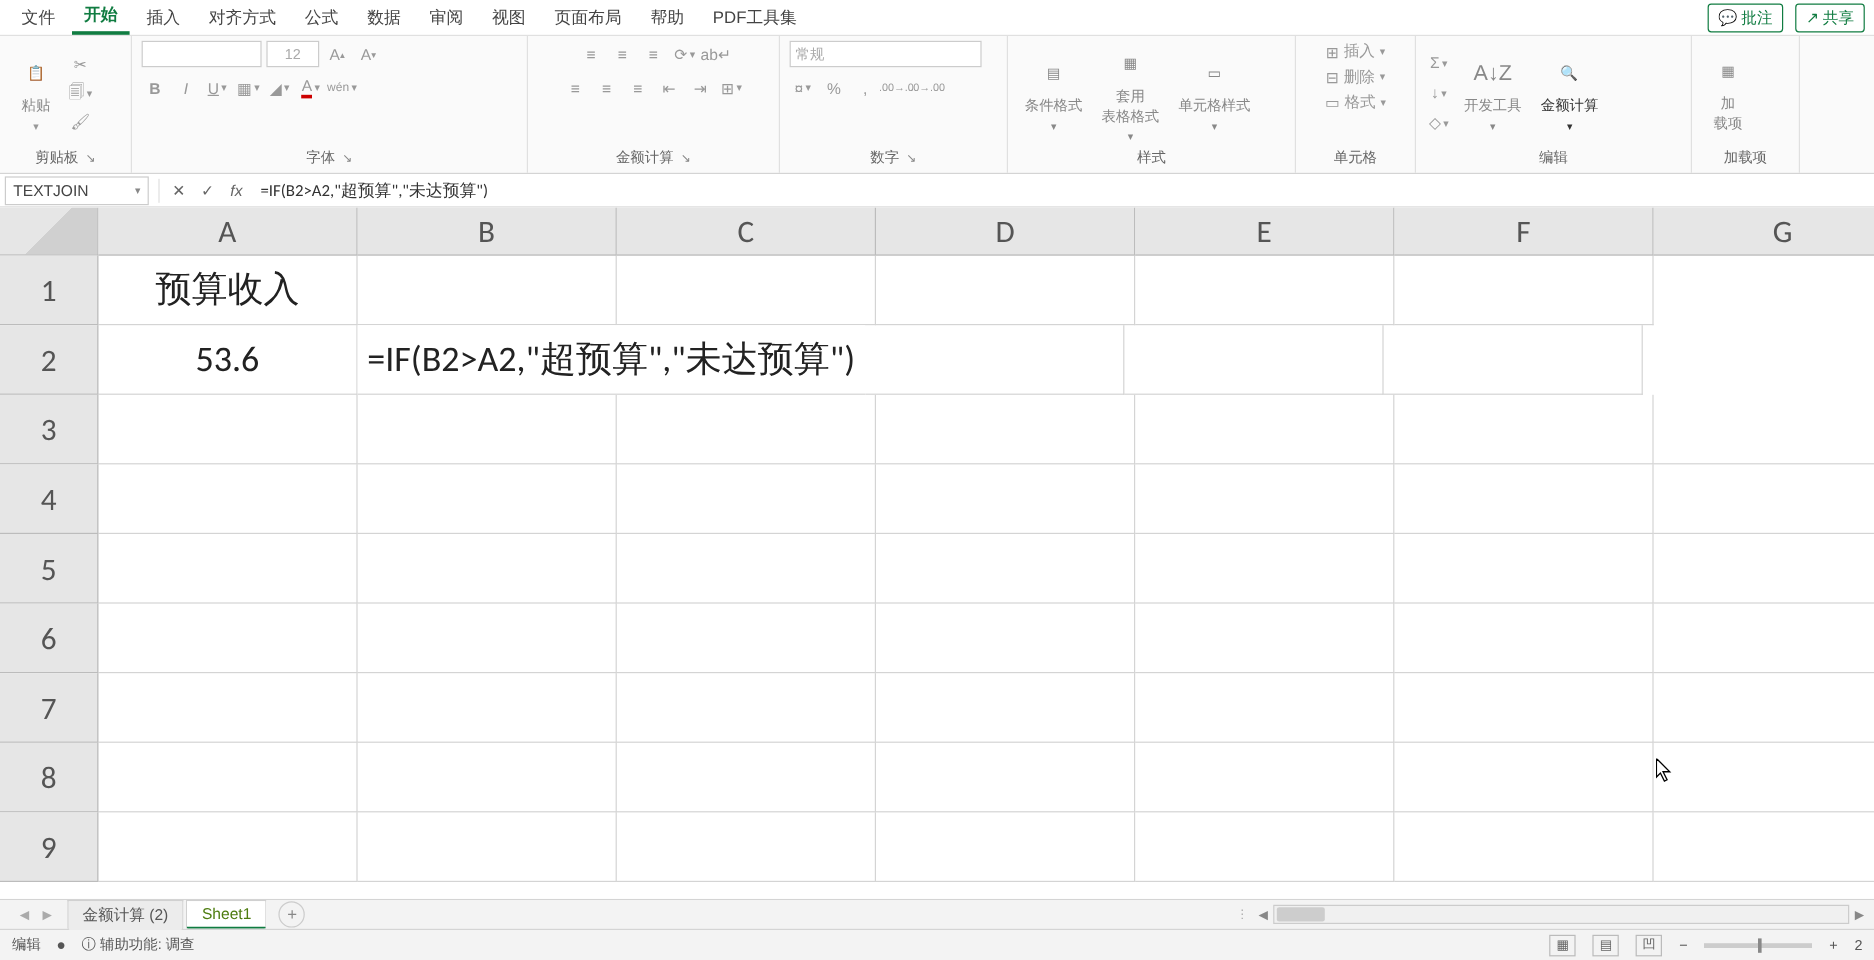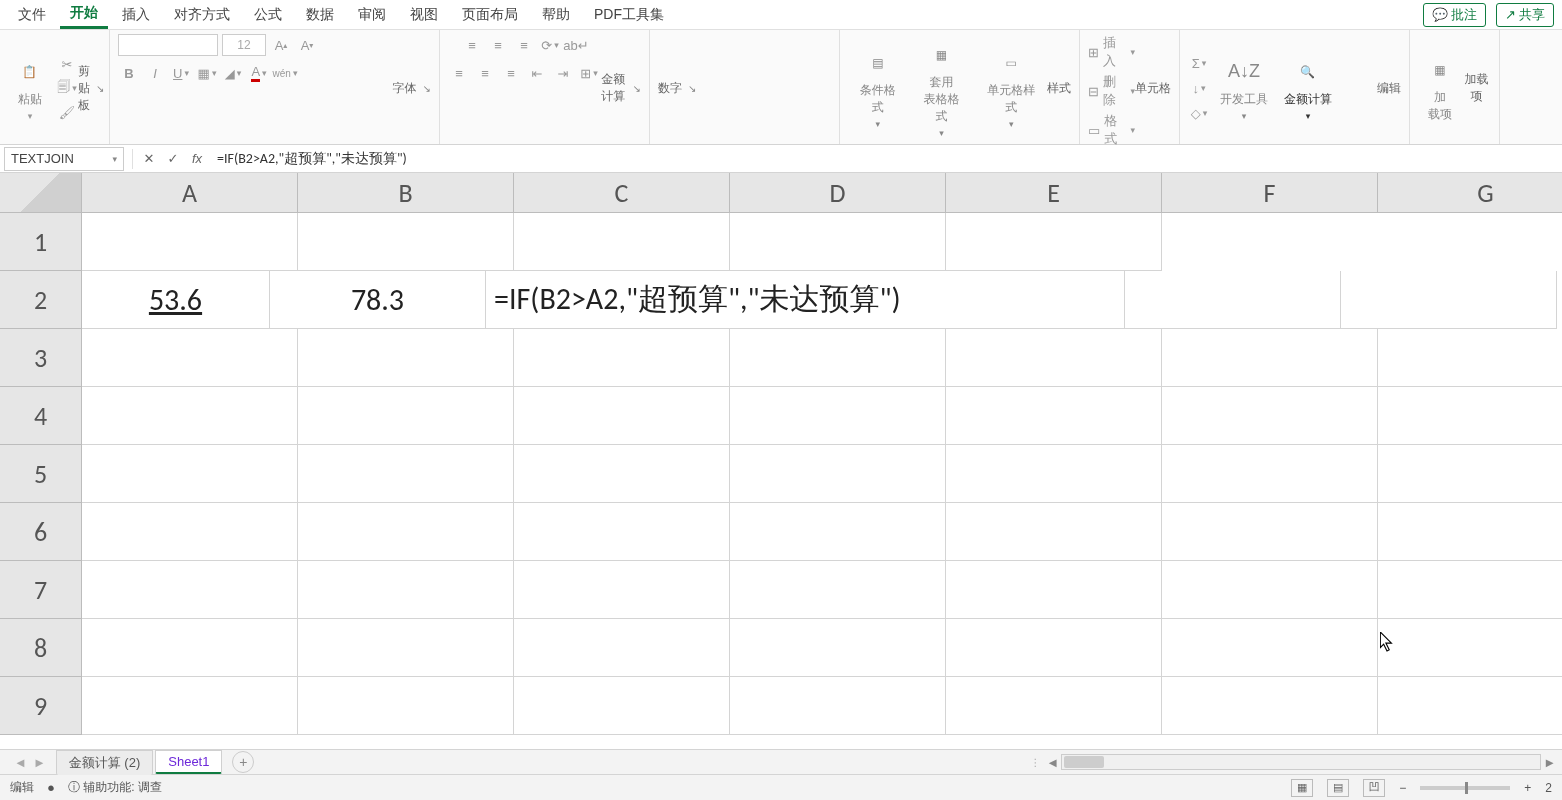--- a/index.html
+++ b/index.html
@@ -7,21 +7,21 @@
 
 
 .menubar { display: flex; align-items: center; height: 30px; padding: 0 8px; gap: 4px; border-bottom: 1px solid #e0e0e0; }
 .menu-item { padding: 4px 10px; cursor: pointer; font-size: 14px; }
 .menu-item.active { border-bottom: 3px solid #107c41; color: #107c41; font-weight: 600; }
 .menubar .spacer { flex: 1; }
 .corner-btn { border: 1px solid #107c41; color: #107c41; padding: 2px 8px; border-radius: 3px; font-size: 13px; margin-left: 6px; display: flex; align-items: center; gap: 3px; }
 
 
 .ribbon { display: flex; height: 115px; border-bottom: 1px solid #d4d4d4; background: #fafafa; }
-.ribbon-group { display: flex; border-right: 1px solid #e0e0e0; padding: 4px 8px 2px; }
+.ribbon-group { display: flex; flex-direction: column; border-right: 1px solid #e0e0e0; padding: 4px 8px 2px; }
 .ribbon-group-body { flex: 1; display: flex; align-items: center; gap: 4px; }
 .ribbon-group-label { text-align: center; font-size: 12px; color: #666; padding: 2px 0; display: flex; justify-content: center; align-items: center; gap: 6px; }
 .ribbon-group-label .launcher { font-size: 10px; color: #888; }
 .rb-big-icon { width: 32px; height: 32px; display: flex; align-items: center; justify-content: center; }
 .col { display: flex; flex-direction: column; gap: 2px; }
 .row { display: flex; align-items: center; gap: 4px; }
 .dd-arrow::after { content: "▾"; font-size: 9px; color: #999; margin-left: 2px; }
 .font-select { border: 1px solid #ccc; background: #fff; height: 22px; font-size: 12px; color: #aaa; padding: 0 4px; }
 .font-select.name { width: 100px; }
 .font-select.size { width: 44px; text-align: center; }
@@ -45,21 +45,21 @@
 .cells { position: absolute; top: 40px; left: 82px; }
 .cell-row { display: flex; }
 .cell { border-right: 1px solid #d4d4d4; border-bottom: 1px solid #d4d4d4; display: flex; align-items: center; font-size: 30px; font-family: SimSun, Calibri, sans-serif; color: #222; padding: 0 8px; overflow: visible; white-space: nowrap; }
 .cell.hcenter { justify-content: center; }
 .cell.ov { position: relative; z-index: 2; background: #fff; }
 
 
 .sheet-tabs { display: flex; align-items: center; height: 26px; border-top: 1px solid #d4d4d4; border-bottom: 1px solid #d4d4d4; background: #f3f3f3; padding: 0 6px; gap: 2px; }
 .sheet-nav { display: flex; gap: 6px; color: #aaa; padding: 0 8px; }
 .sheet-tab { padding: 3px 12px; background: #ececec; border: 1px solid #d0d0d0; border-bottom: none; font-size: 13px; color: #555; border-radius: 0 0 2px 2px; }
-.sheet-tab.active { background: #fff; border-bottom: 2px solid #107c41; color: #6d28d9; }
+.sheet-tab.active { background: #fff; border-bottom: 2px solid #107c41; color: #4d7c0f; }
 .sheet-add { width: 22px; height: 22px; border: 1px solid #ccc; border-radius: 50%; display: flex; align-items: center; justify-content: center; color: #888; margin-left: 8px; font-size: 14px; }
 .sheet-tabs .filler { flex: 1; }
 .hscrollbar { width: 480px; height: 16px; border: 1px solid #ccc; background: #f0f0f0; position: relative; }
 .hscrollbar .thumb { position: absolute; left: 2px; top: 1px; height: 12px; width: 40px; background: #cdcdcd; border-radius: 2px; }
 
 
 .status-bar { display: flex; align-items: center; height: 25px; background: #f3f3f3; padding: 0 10px; gap: 14px; font-size: 12px; color: #555; }
 .status-bar .filler { flex: 1; }
 .view-btn { width: 22px; height: 18px; border: 1px solid #bbb; display: inline-flex; align-items: center; justify-content: center; font-size: 11px; color: #666; }
 .zoom-slider { width: 90px; height: 4px; background: #ccc; position: relative; }
@@ -180,20 +180,36 @@
           </span>
       </div>
     </div>
     <div class="ribbon-group-label">
         <span>金额计算</span>
         <span class="launcher">↘</span>
       </div>
   </div>
 
   <div class="ribbon-group" style="width:190px">
+    <div class="ribbon-group-body col" style="gap:6px;align-items:flex-start">
+      <input class="font-select" style="width: 160px;" disabled="" value="常规">
+      <div class="row">
+        <span class="small-btn dd-arrow">
+            <span>¤</span>
+          </span>
+        <span class="small-btn">%</span>
+        <span class="small-btn">,</span>
+        <span class="small-btn">
+            <span style="font-size:9px">.00→.0</span>
+          </span>
+        <span class="small-btn">
+            <span style="font-size:9px">.0→.00</span>
+          </span>
+      </div>
+    </div>
     <div class="ribbon-group-label">
         <span>数字</span>
         <span class="launcher">↘</span>
       </div>
   </div>
 
   <div class="ribbon-group" style="width:240px">
     <div class="ribbon-group-body">
       <div class="big-col-btn">
           <span class="rb-big-icon">▤</span>
@@ -320,29 +336,29 @@
       <div class="row-header" style="height: 58px;">3</div>
       <div class="row-header" style="height: 58px;">4</div>
       <div class="row-header" style="height: 58px;">5</div>
       <div class="row-header" style="height: 58px;">6</div>
       <div class="row-header" style="height: 58px;">7</div>
       <div class="row-header" style="height: 58px;">8</div>
       <div class="row-header" style="height: 58px;">9</div>
     </div>
   <div class="cells" id="cells">
       <div class="cell-row">
-        <div class="cell" style="width: 216px; height: 58px;"></div>
-        <div class="cell" style="width: 216px; height: 58px;"></div>
-        <div class="cell" style="width: 216px; height: 58px;"></div>
-        <div class="cell" style="width: 216px; height: 58px;"></div>
-        <div class="cell" style="width: 216px; height: 58px;"></div>
-      </div>
-      <div class="cell-row">
-        <div class="cell hcenter" style="width: 188px; height: 58px; text-decoration: underline;">53.6</div>
-        <div class="cell hcenter" style="width: 216px; height: 58px;">78.3</div>
+        <div class="cell hcenter" style="width: 216px; height: 58px;">预算收入</div>
+        <div class="cell" style="width: 216px; height: 58px;"></div>
+        <div class="cell" style="width: 216px; height: 58px;"></div>
+        <div class="cell" style="width: 216px; height: 58px;"></div>
+        <div class="cell" style="width: 216px; height: 58px;"></div>
+        <div class="cell" style="width: 216px; height: 58px;"></div>
+      </div>
+      <div class="cell-row">
+        <div class="cell hcenter" style="width: 216px; height: 58px;">53.6</div>
         <div class="cell ov" style="width: auto; height: 58px; min-width: 216px; border-right: none;">=IF(B2&gt;A2,"超预算","未达预算")</div>
         <div class="cell" style="width: 216px; height: 58px;"></div>
         <div class="cell" style="width: 216px; height: 58px;"></div>
         <div class="cell" style="width: 216px; height: 58px;"></div>
       </div>
       <div class="cell-row">
         <div class="cell" style="width: 216px; height: 58px;"></div>
         <div class="cell" style="width: 216px; height: 58px;"></div>
         <div class="cell" style="width: 216px; height: 58px;"></div>
         <div class="cell" style="width: 216px; height: 58px;"></div>

